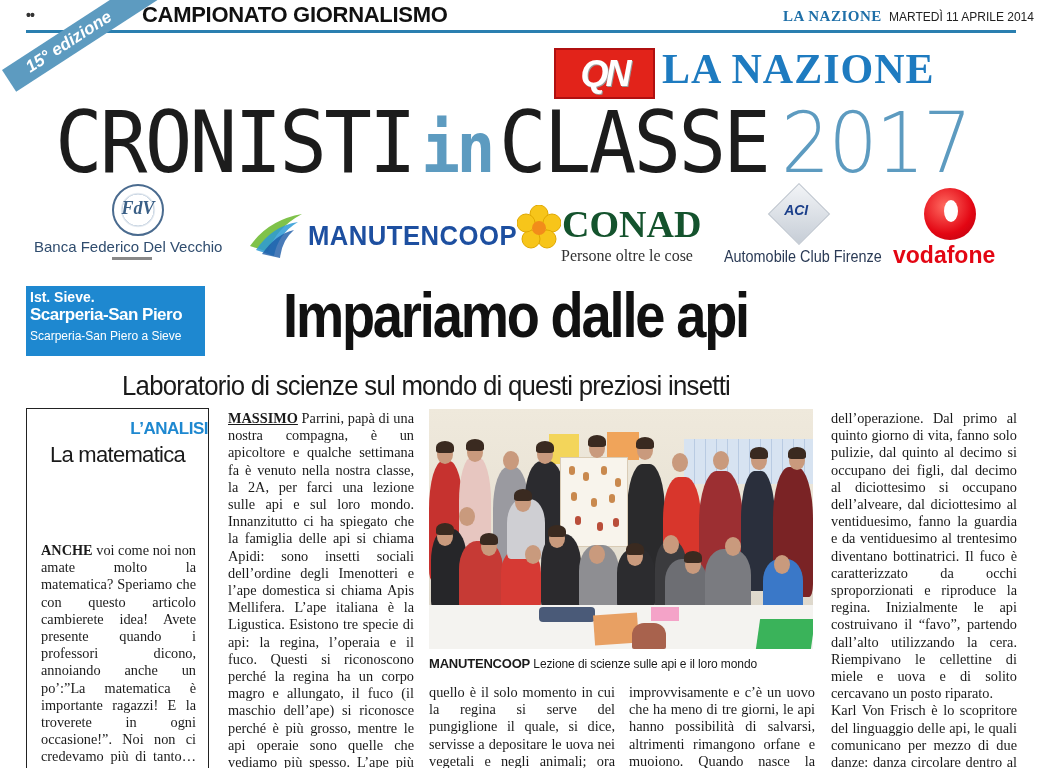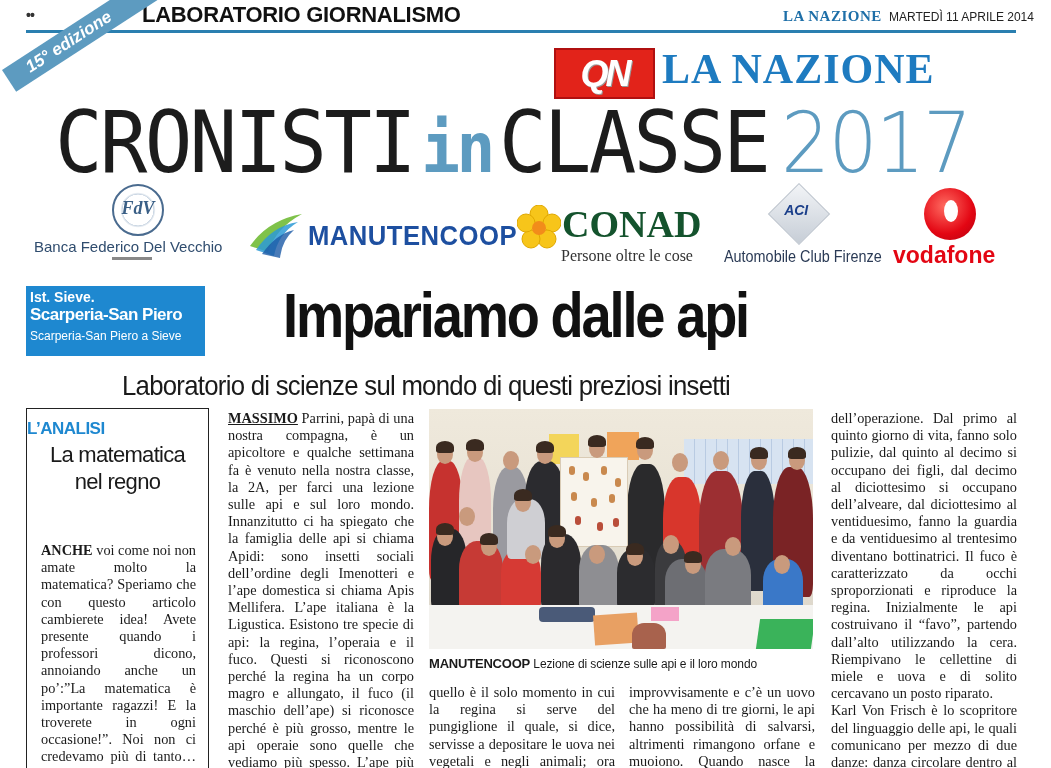--- a/index.html
+++ b/index.html
@@ -50,21 +50,21 @@
     .school .l1 { font: bold 14px "Liberation Sans", sans-serif; line-height: 16px; }
     .school .l2 { font: bold 17px "Liberation Sans", sans-serif; line-height: 20px; letter-spacing: -0.5px; }
     .school .l3 { font: 12px "Liberation Sans", sans-serif; line-height: 18px; margin-top: 2px; }
 
     
     .headline { position: absolute; left: 283px; top: 284px; font: 900 63px "Liberation Sans", sans-serif; color: #111; letter-spacing: -2.5px; line-height: 1; white-space: nowrap; transform: scaleX(0.86); transform-origin: left top; }
     .subhead { position: absolute; left: 122px; top: 370px; font: 28px "Liberation Sans", sans-serif; color: #1a1a1a; letter-spacing: -0.8px; white-space: nowrap; transform: scaleX(0.92); transform-origin: left top; }
 
     
     .analisi { position: absolute; left: 26px; top: 408px; width: 183px; height: 380px; border: 1.5px solid #222; }
-    .analisi .kicker { position: absolute; left: 0; right: 0; top: 10px; text-align: left; font: bold 17px "Liberation Sans", sans-serif; color: #1e88d0; letter-spacing: -0.5px; }
+    .analisi .kicker { position: absolute; left: 0; right: 0; top: 10px; text-align: right; font: bold 17px "Liberation Sans", sans-serif; color: #1e88d0; letter-spacing: -0.5px; }
     .analisi .title { position: absolute; left: 0; right: 0; top: 32px; text-align: center; font: 22px "Liberation Sans", sans-serif; line-height: 27px; color: #1a1a1a; letter-spacing: -0.7px; }
     .analisi .body { position: absolute; left: 14px; right: 12px; top: 133px; font: 14.3px "Liberation Serif", serif; line-height: 17.2px; text-align: justify; hyphens: manual; color: #1a1a1a; }
 
     
     .col { position: absolute; font: 14.3px "Liberation Serif", serif; line-height: 17.2px; text-align: justify; color: #1a1a1a; }
     .col b { font-weight: bold; text-decoration: underline; }
     .col1 { left: 228px; top: 410px; width: 186px; height: 358px; overflow: hidden; }
     .col2 { left: 429px; top: 684px; width: 186px; height: 84px; overflow: hidden; }
     .col3 { left: 629px; top: 684px; width: 186px; height: 84px; overflow: hidden; }
     .col4 { left: 831px; top: 410px; width: 186px; height: 358px; overflow: hidden; }
@@ -91,21 +91,21 @@
     .caption { position: absolute; left: 429px; top: 656px; font: 12px "Liberation Sans", sans-serif; color: #1a1a1a; white-space: nowrap; letter-spacing: -0.1px; }
     .caption b { font: 900 13px "Liberation Sans", sans-serif; letter-spacing: -0.2px; }
   </style>
 </head>
 <body>
 
 <header>
   <div class="runhead">
     <span class="dots">••</span>
     <span class="pagenum">14</span>
-    <span class="section">LABORATORIO GIORNALISMO</span>
+    <span class="section">CAMPIONATO GIORNALISMO</span>
     <span class="paper">LA NAZIONE</span>
     <span class="date">MARTEDÌ 11 APRILE 2014</span>
     <div class="rule"></div>
   </div>
 </header>
 
 <section>
   <div class="edition-ribbon">
     <span>15° edizione</span>
   </div>
@@ -162,21 +162,20 @@
   <div class="l3">Scarperia-San Piero a Sieve</div>
 </div>
 
 <h1 class="headline">Impariamo dalle api</h1>
 <h2 class="subhead">Laboratorio di scienze sul mondo di questi preziosi insetti</h2>
 
 <aside class="analisi">
   <div class="kicker">L’ANALISI</div>
   <div class="title">
     <div>La matematica</div>
-    <div>nel regno</div>
   </div>
   <p class="body"><b>ANCHE</b><span> voi come noi non amate molto la matematica? Speriamo che con questo articolo cambierete idea! Avete presente quando i professori dicono, annoiando anche un po’:”La matematica è importante ragazzi! E la troverete in ogni occasione!”. Noi non ci credevamo più di tanto… Questa cosa che ci sembrava inconcepibile ha trovato chiarimenti durante un progetto svolto in classe. Sapete che un’arnia deve essere geometricamente precisissima per essere abitata dalle api?</span></p>
 </aside>
 
 <article>
   <div class="col col1">
     <p><b>MASSIMO</b><span> Parrini, papà di una nostra compagna, è un apicoltore e qualche settimana fa è venuto nella nostra classe, la 2A, per farci una lezione sulle api e sul loro mondo. Innanzitutto ci ha spiegato che la famiglia delle api si chiama Apidi: sono insetti sociali dell’ordine degli Imenotteri e l’ape domestica si chiama Apis Mellifera. L’ape italiana è la Ligustica. Esistono tre specie di api: la regina, l’operaia e il fuco. Questi si riconoscono perché la regina ha un corpo magro e allungato, il fuco (il maschio dell’ape) si riconosce perché è più grosso, mentre le api operaie sono quelle che vediamo più spesso. L’ape più importante è l’ape regina che esce dall’alveare solo due/tre volte nella sua vita.</span></p>
 
   </div>
 

